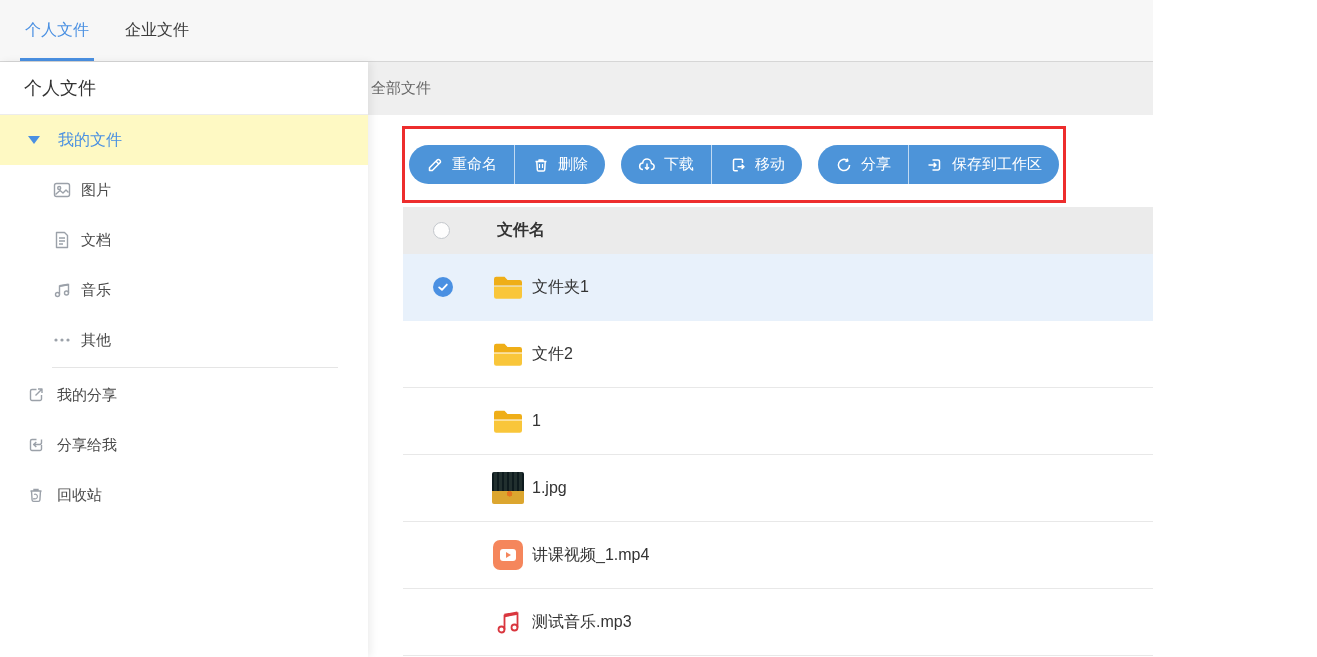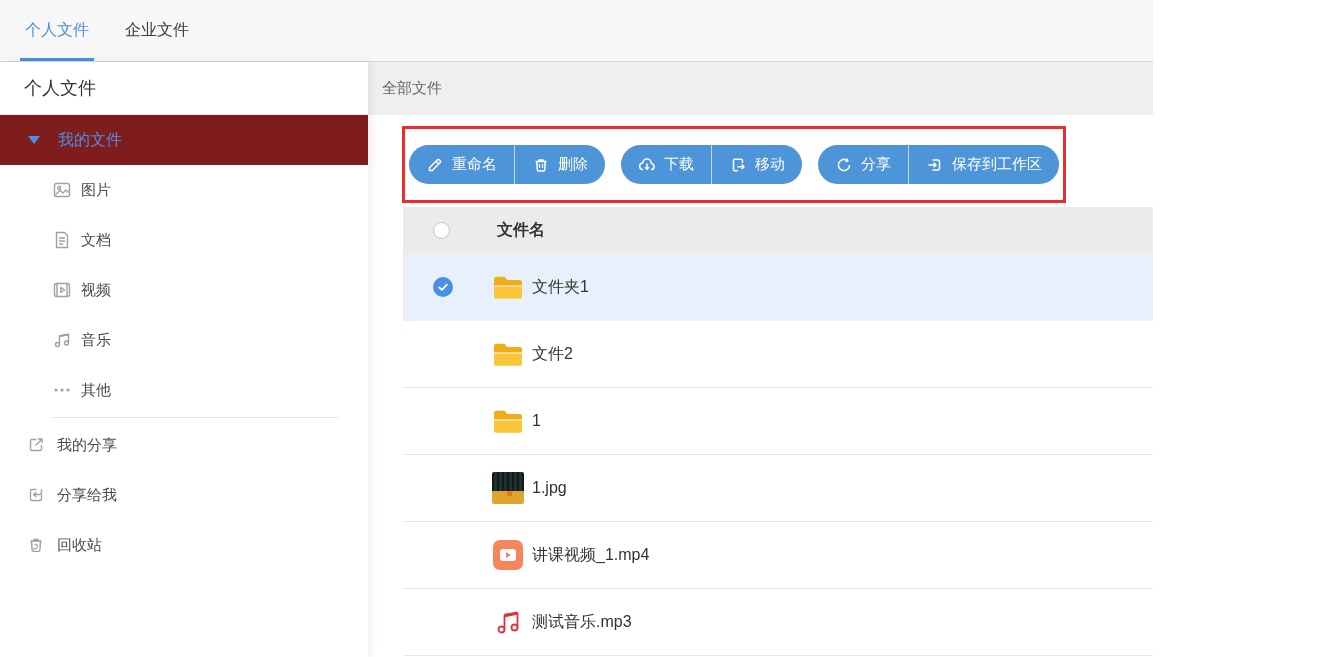--- a/index.html
+++ b/index.html
@@ -29,21 +29,21 @@
   
   .sidebar {
     width:368px; flex:0 0 368px; background:#fff; position:relative; z-index:2;
     box-shadow:3px 0 8px rgba(0,0,0,0.07);
   }
   .sb-title {
     height:53px; display:flex; align-items:center; padding-left:24px;
     font-size:18px; color:#333; border-bottom:1px solid #ececec;
   }
   .sb-root {
-    height:50px; display:flex; align-items:center; background:#7f1d1d; cursor:pointer;
+    height:50px; display:flex; align-items:center; background:#fef9c3; cursor:pointer;
   }
   .caret {
     width:0; height:0; margin-left:28px;
     border-left:6px solid transparent; border-right:6px solid transparent;
     border-top:8px solid #4a90e2;
   }
   .sb-root-label { margin-left:18px; font-size:16px; color:#4a90e2; }
   .sb-sub {
     height:50px; display:flex; align-items:center; padding-left:52px; cursor:pointer;
   }
@@ -53,21 +53,21 @@
   .sb-item {
     height:50px; display:flex; align-items:center; padding-left:26px; cursor:pointer;
   }
   .sb-item .sb-ico { width:20px; height:20px; display:flex; }
   .sb-item .sb-label { margin-left:11px; font-size:15px; color:#4a4a4a; }
 
   
   .main { flex:1; background:#fff; display:flex; flex-direction:column; min-width:0; }
   .breadcrumb {
     height:53px; flex:0 0 53px; background:#efefef;
-    display:flex; align-items:center; padding-left:14px;
+    display:flex; align-items:center; padding-left:3px;
     font-size:15px; color:#666; cursor:pointer;
   }
 
   
   .redbox {
     margin:11px 0 4px 34px; align-self:flex-start;
     border:3px solid #ed2d2d; padding:16px 4px;
     display:inline-flex; gap:16px;
   }
   .btn-group { display:flex; border-radius:20px; overflow:hidden; }
@@ -161,30 +161,20 @@
       <div class="sb-sub">
         <span class="sb-ico">
           <svg viewBox="0 0 20 20" fill="none" stroke="#9ba1a9" stroke-width="1.4">
             <path d="M4.5 2.5 h8 l3 3 v12 h-11 Z" stroke-linejoin="round"></path>
             <path d="M7 8 h6 M7 11 h6 M7 14 h4"></path>
           </svg>
         </span>
         <span class="sb-label">文档</span>
       </div>
 
-      <div class="sb-sub">
-        <span class="sb-ico">
-          <svg viewBox="0 0 20 20" fill="none" stroke="#9ba1a9" stroke-width="1.4">
-            <rect x="2.5" y="3.5" width="15" height="13" rx="2"></rect>
-            <path d="M5 3.5 v13 M15 3.5 v13"></path>
-            <path d="M8.8 7.5 L12.5 10 L8.8 12.5 Z" stroke-linejoin="round"></path>
-          </svg>
-        </span>
-        <span class="sb-label">视频</span>
-      </div>
 
       <div class="sb-sub">
         <span class="sb-ico">
           <svg viewBox="0 0 20 20" fill="none" stroke="#9ba1a9" stroke-width="1.4">
             <circle cx="5.5" cy="14.5" r="2"></circle>
             <circle cx="14.5" cy="13" r="2"></circle>
             <path d="M7.5 14.5 V6 L16.5 4.5 V13"></path>
             <path d="M7.5 6 L16.5 4.5" stroke-width="2.2"></path>
           </svg>
         </span>

